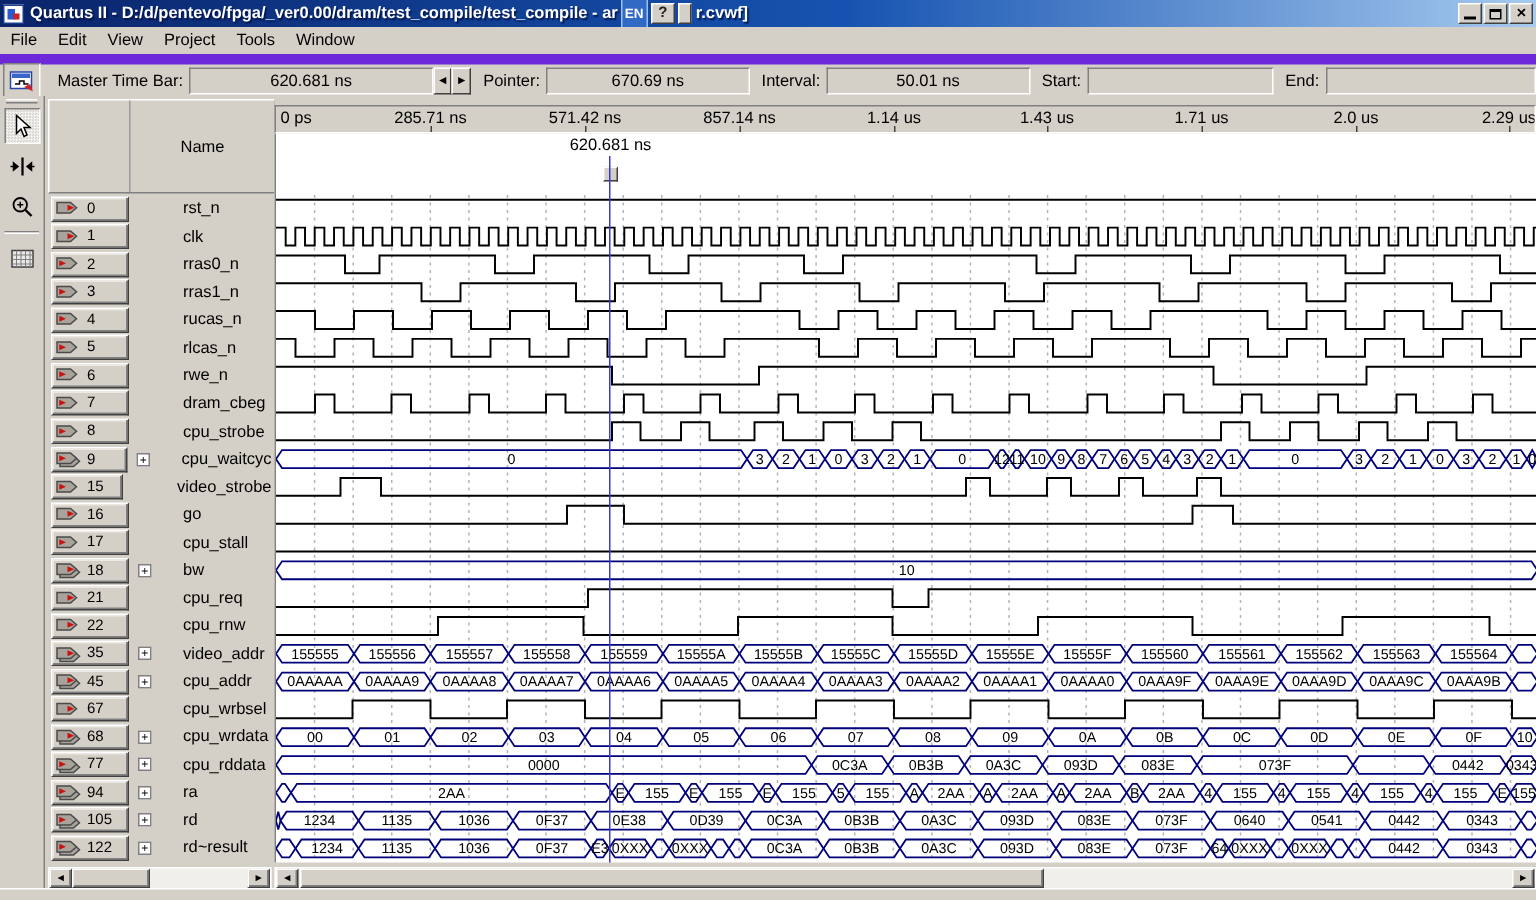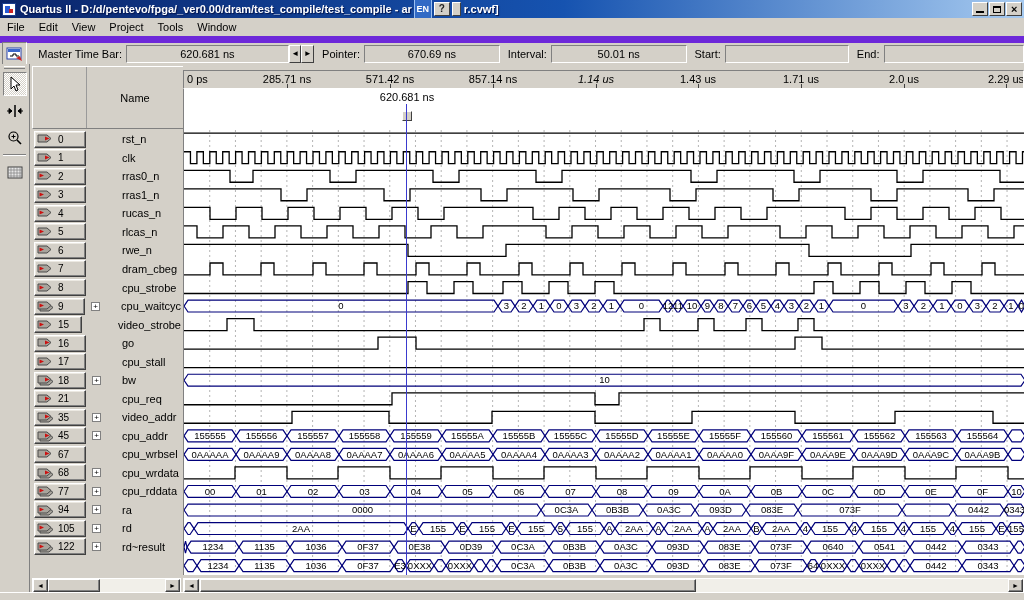--- a/index.html
+++ b/index.html
@@ -341,20 +341,31 @@
             <polygon points="8,3.5 12.5,5.5 8,7.5" fill="#cc1111"></polygon>
           </svg>
           <span>21</span>
         </span>
         <span class="expand-spacer"></span>
         <span class="sig-name">cpu_req</span>
       </div>
       <div class="sig-row">
         <span class="sig-btn">
           <svg width="18" height="12">
+            <polygon points="1,2 10,2 14,5.5 10,9 1,9" fill="#a8a49c" stroke="#4a4a4a"></polygon>
+            <polygon points="8,3.5 12.5,5.5 8,7.5" fill="#cc1111"></polygon>
+          </svg>
+          <span>22</span>
+        </span>
+        <span class="expand-spacer"></span>
+        <span class="sig-name">cpu_rnw</span>
+      </div>
+      <div class="sig-row">
+        <span class="sig-btn">
+          <svg width="18" height="12">
             <polygon points="3,4 12,4 16,7.5 12,11 3,11" fill="#a8a49c" stroke="#4a4a4a"></polygon>
             <polygon points="1,2 10,2 14,5.5 10,9 1,9" fill="#a8a49c" stroke="#4a4a4a"></polygon>
             <polygon points="8,3.5 12.5,5.5 8,7.5" fill="#cc1111"></polygon>
           </svg>
           <span>35</span>
         </span>
         <span class="expand-box">+</span>
         <span class="sig-name">video_addr</span>
       </div>
       <div class="sig-row">
@@ -450,21 +461,21 @@
 
 <div id="wavepanel">
   <div id="ruler">
       <span class="ruler-label" style="left: 3px;">0 ps</span>
       <span class="ruler-label" style="left: 103px; transform: translateX(-50%);">285.71 ns</span>
       <span class="ruler-tick" style="left: 103px;"></span>
       <span class="ruler-label" style="left: 206px; transform: translateX(-50%);">571.42 ns</span>
       <span class="ruler-tick" style="left: 206px;"></span>
       <span class="ruler-label" style="left: 309px; transform: translateX(-50%);">857.14 ns</span>
       <span class="ruler-tick" style="left: 309px;"></span>
-      <span class="ruler-label" style="left: 412px; transform: translateX(-50%); font-style: italic;">1.14 us</span>
+      <span class="ruler-label" style="left: 412px; transform: translateX(-50%);">1.14 us</span>
       <span class="ruler-tick" style="left: 412px;"></span>
       <span class="ruler-label" style="left: 514px; transform: translateX(-50%);">1.43 us</span>
       <span class="ruler-tick" style="left: 514px;"></span>
       <span class="ruler-label" style="left: 617px; transform: translateX(-50%);">1.71 us</span>
       <span class="ruler-tick" style="left: 617px;"></span>
       <span class="ruler-label" style="left: 720px; transform: translateX(-50%);">2.0 us</span>
       <span class="ruler-tick" style="left: 720px;"></span>
       <span class="ruler-label" style="left: 822px; transform: translateX(-50%);">2.29 us</span>
       <span class="ruler-tick" style="left: 822px;"></span>
     </div>

